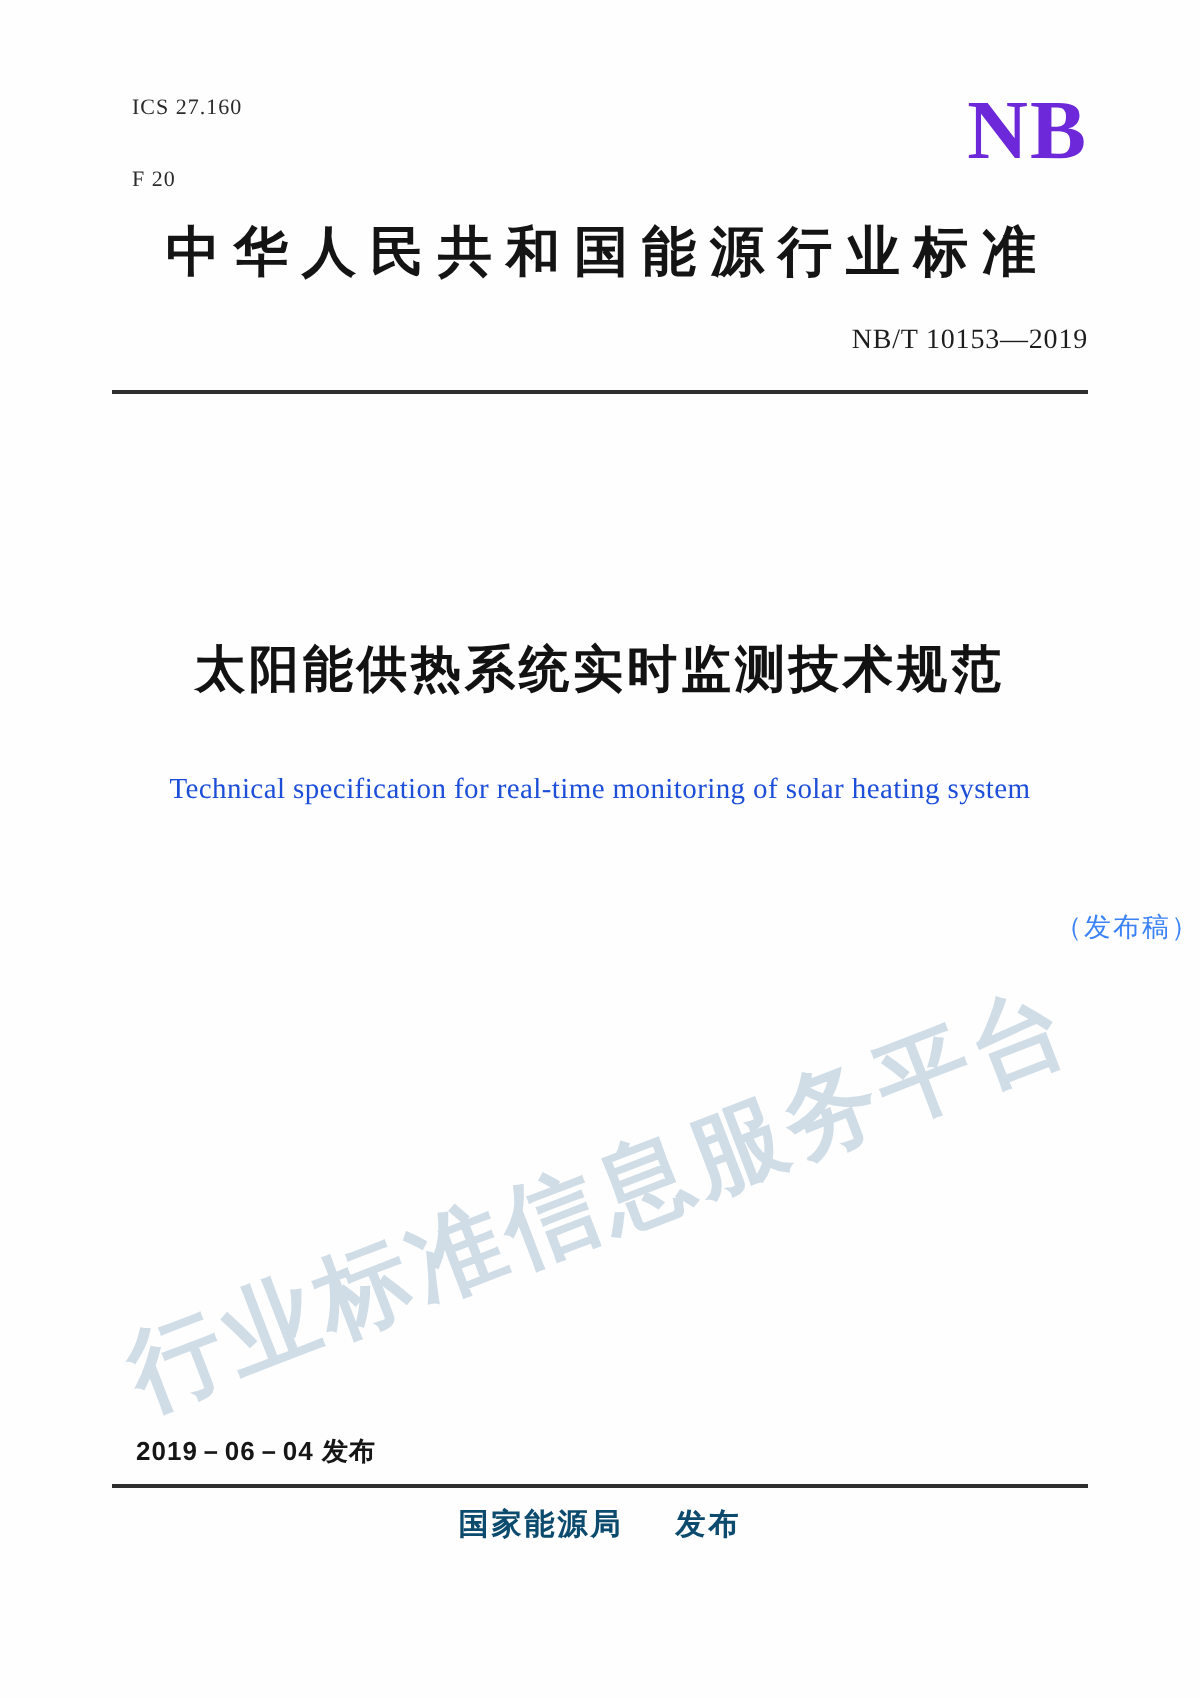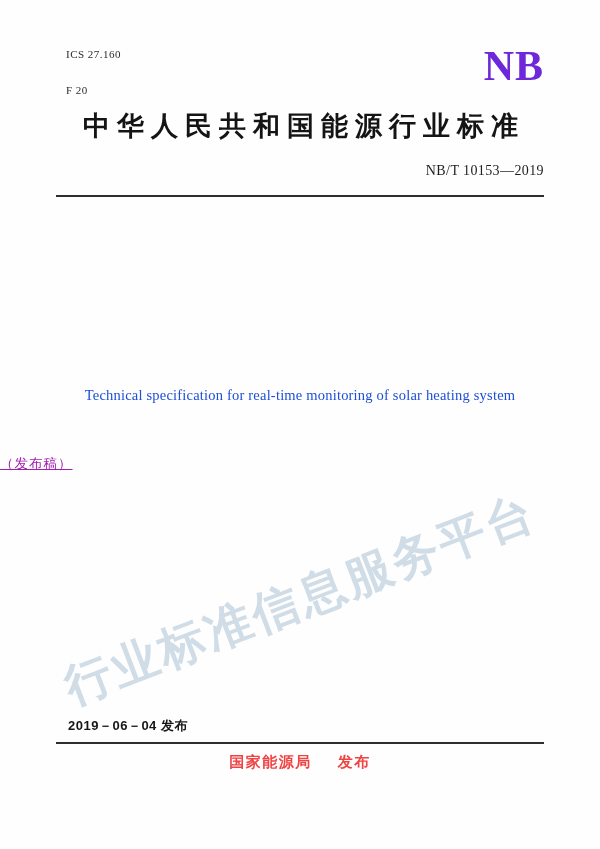--- a/index.html
+++ b/index.html
@@ -106,25 +106,24 @@
     font-family: "Liberation Serif", serif;
     font-size: 14.5px;
     letter-spacing: 0.2px;
     color: #1d4ed8;
   }
   .doc-stage {
     position: absolute;
     left: 0;
     right: 0;
     top: 455px;
-    text-align: left;
+    text-align: right;
     font-size: 13.5px;
     letter-spacing: 1px;
-    color: #a21caf;
-    text-decoration: underline;
+    color: #3b82f6;
   }
 
   
   .watermark {
     position: absolute;
     left: 50%;
     top: 600px;
     transform: translate(-50%, -50%) rotate(-21deg);
     font-size: 47px;
     font-weight: bold;
@@ -165,21 +164,21 @@
   }
   .issuer {
     position: absolute;
     left: 0;
     right: 0;
     top: 753px;
     text-align: center;
     font-size: 15px;
     font-weight: bold;
     letter-spacing: 1.5px;
-    color: #ef4444;
+    color: #0c4a6e;
   }
   .issuer .gap {
     display: inline-block;
     width: 26px;
   }
 </style>
 </head>
 <body>
 
 <div class="page">
@@ -190,20 +189,21 @@
   </div>
 
   <div class="nb-logo">NB</div>
 
   <div class="std-title">中华人民共和国能源行业标准</div>
 
   <div class="std-number">NB/T 10153—2019</div>
 
   <div class="rule-top"></div>
 
+  <div class="doc-title-cn">太阳能供热系统实时监测技术规范</div>
 
   <div class="doc-title-en">Technical specification for real-time monitoring of solar heating system</div>
 
   <div class="doc-stage">（发布稿）</div>
 
   <div class="watermark">行业标准信息服务平台</div>
 
   <div class="date-left">2019－06－04 发布</div>
 
 

